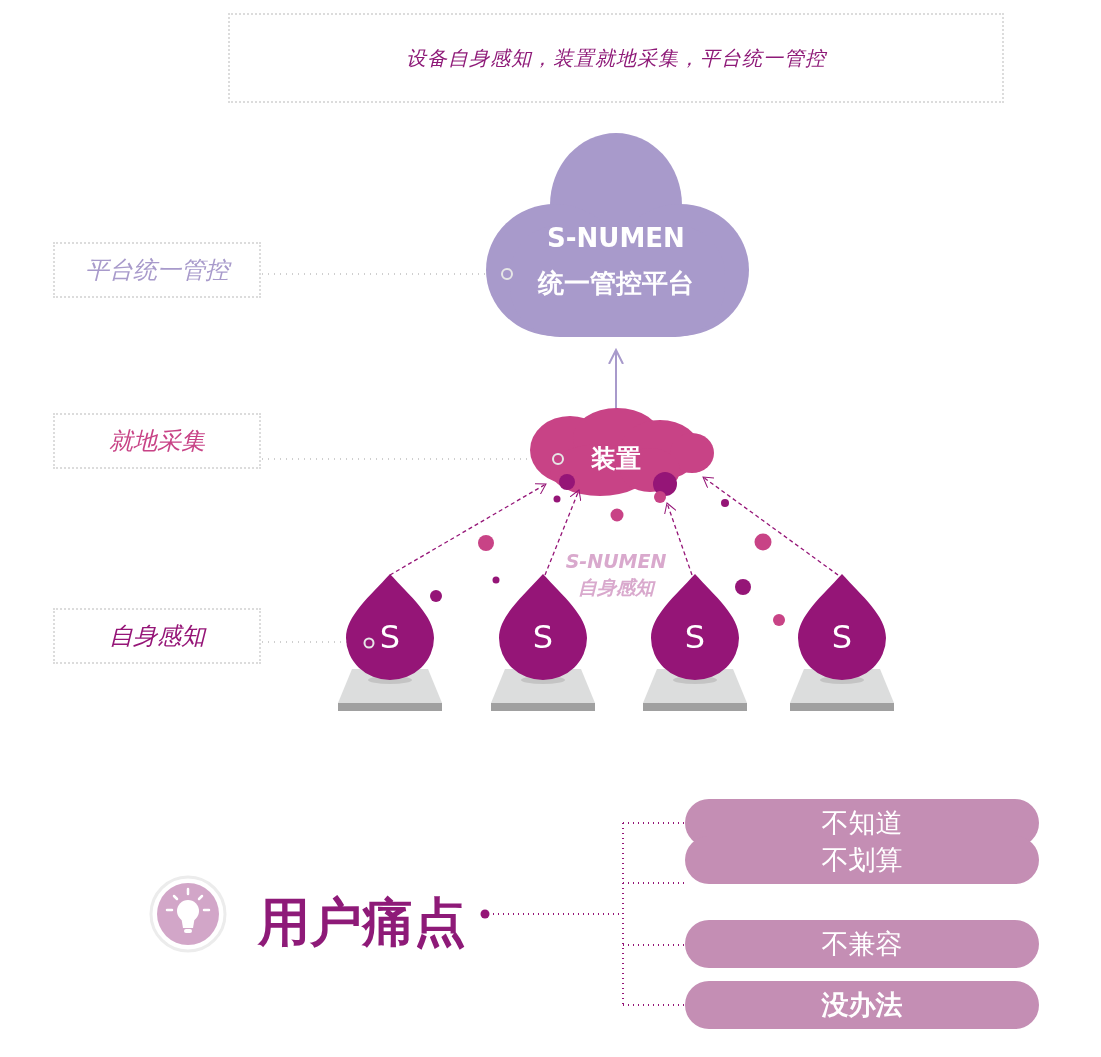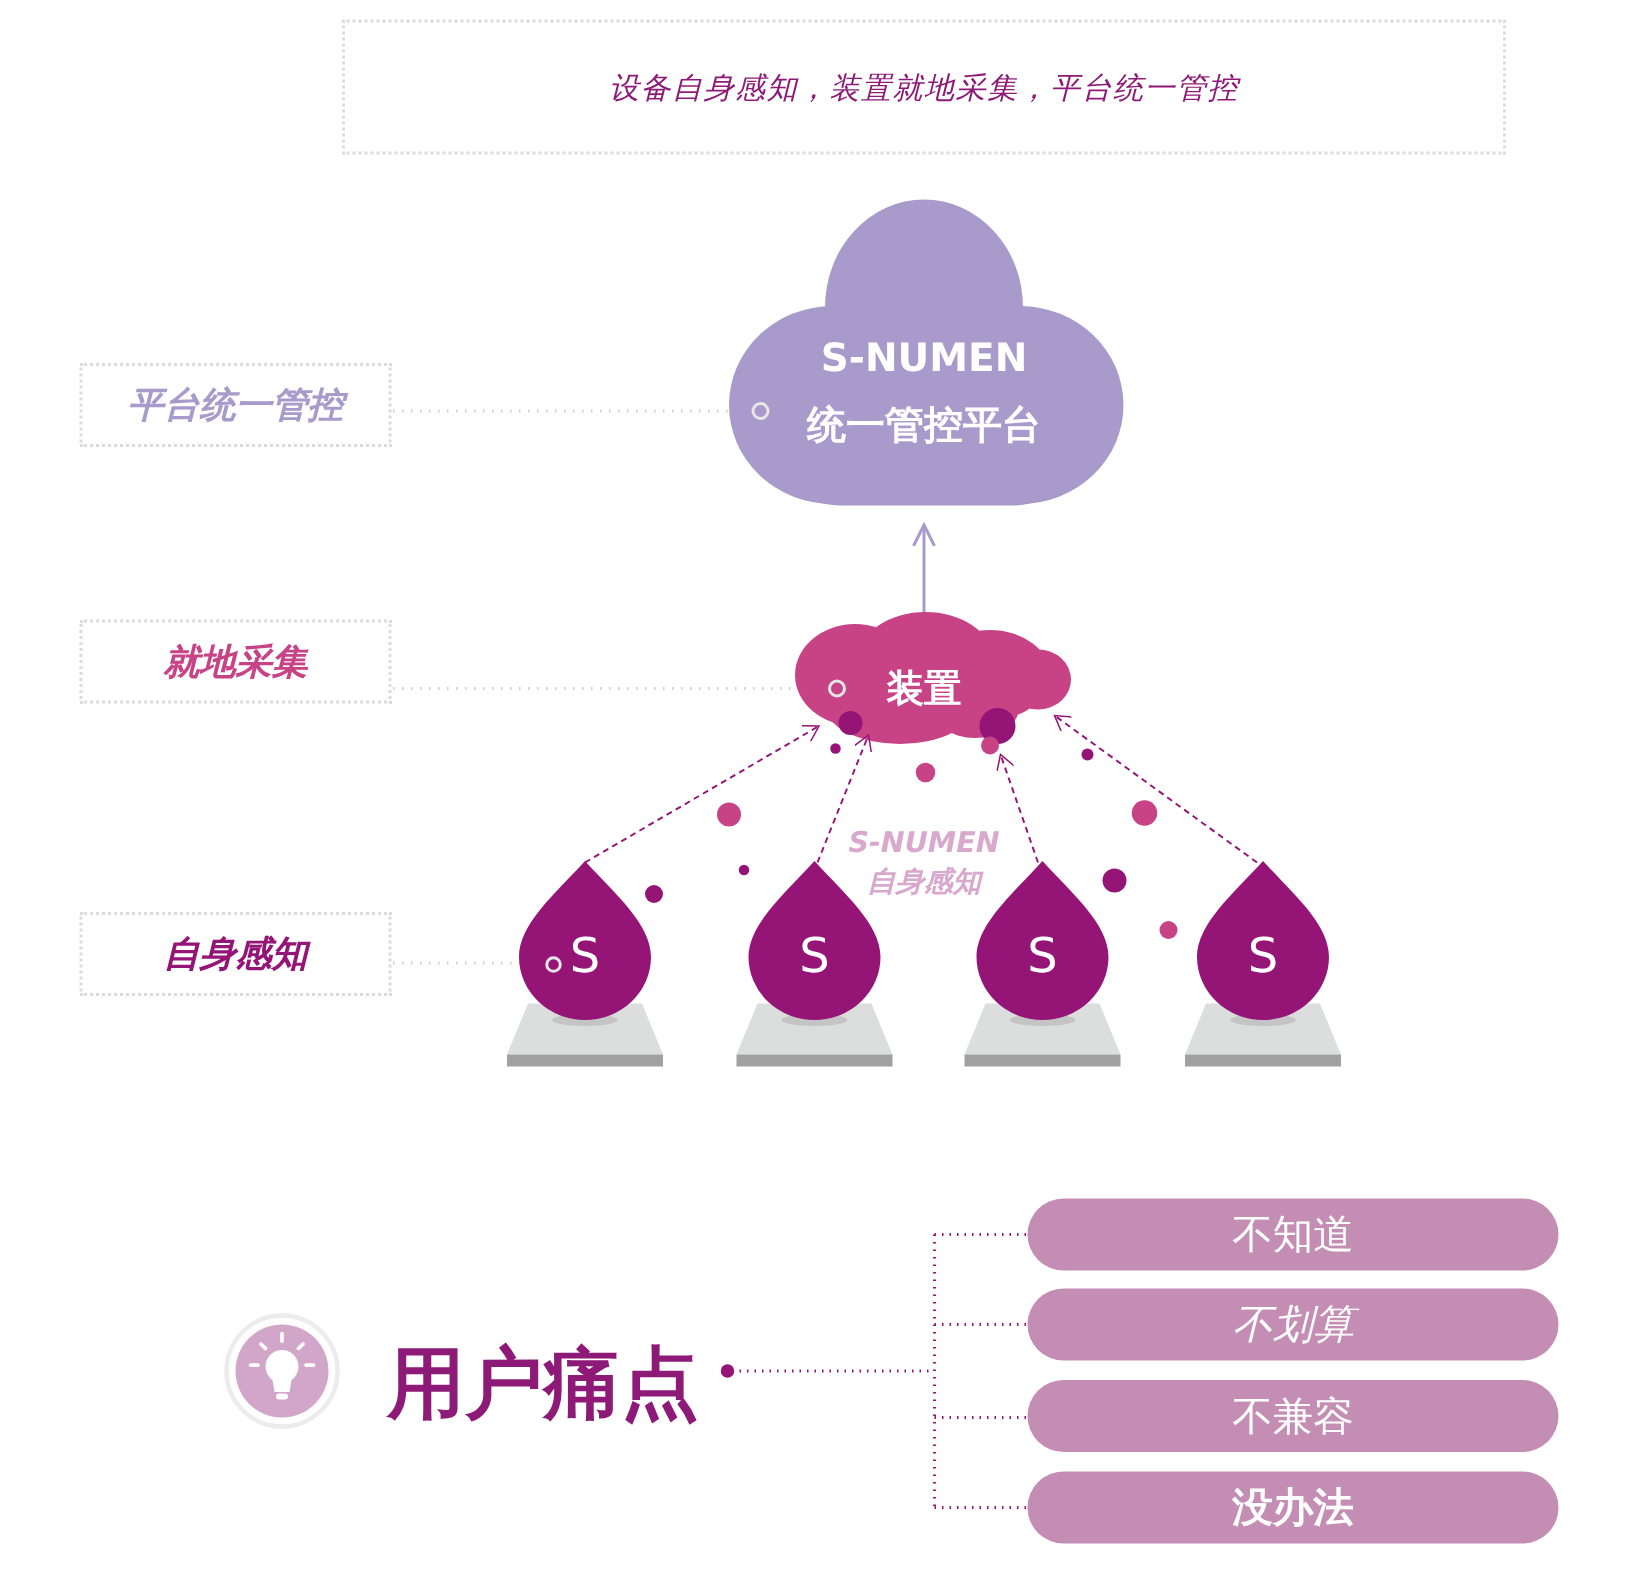--- a/index.html
+++ b/index.html
@@ -5,21 +5,21 @@
   html, body { margin: 0; padding: 0; background: #ffffff; }
   body { width: 1101px; height: 1057px; position: relative; overflow: hidden;
          font-family: "DejaVu Sans", "Liberation Sans", sans-serif; }
   .abs { position: absolute; }
   .tagline-box { left: 228px; top: 13px; width: 776px; height: 90px;
     border: 2px dotted #dcdcdc; box-sizing: border-box; display: flex;
     align-items: center; justify-content: center; }
   .tagline { color: #8e1a78; font-size: 20px; font-style: italic; letter-spacing: 1px; }
   .side-box { left: 53px; width: 208px; height: 56px; border: 2px dotted #dcdcdc;
     box-sizing: border-box; display: flex; align-items: center; justify-content: center;
-    font-size: 24px; font-weight: bold; font-style: italic; }
+    font-size: 24px; font-weight: normal; font-style: italic; }
   svg { position: absolute; left: 0; top: 0; }
   .pain-pill { left: 685px; width: 354px; height: 48px; background: #c48eb4;
     border-radius: 24px; display: flex; align-items: center; justify-content: center;
     color: #ffffff; font-size: 27px; }
   .pain-title { left: 258px; top: 888px; font-size: 52px; font-weight: bold; color: #8e1a78; }
 </style>
 </head>
 <body>
 
 <div class="abs tagline-box">
@@ -154,21 +154,21 @@
       <line x1="167" y1="910" x2="172" y2="910"></line>
       <line x1="204" y1="910" x2="209" y2="910"></line>
     </g>
   </g>
 </svg>
 
 <div class="abs pain-title">用户痛点</div>
 <div class="abs pain-pill" style="top:799px;">
   <span>不知道</span>
 </div>
-<div class="abs pain-pill" style="top:859px;font-style:italic;">
+<div class="abs pain-pill" style="top:836px;">
   <span>不划算</span>
 </div>
 <div class="abs pain-pill" style="top:920px;">
   <span>不兼容</span>
 </div>
 <div class="abs pain-pill" style="top:981px;font-weight:bold;">
   <span>没办法</span>
 </div>
 
 </body></html>

